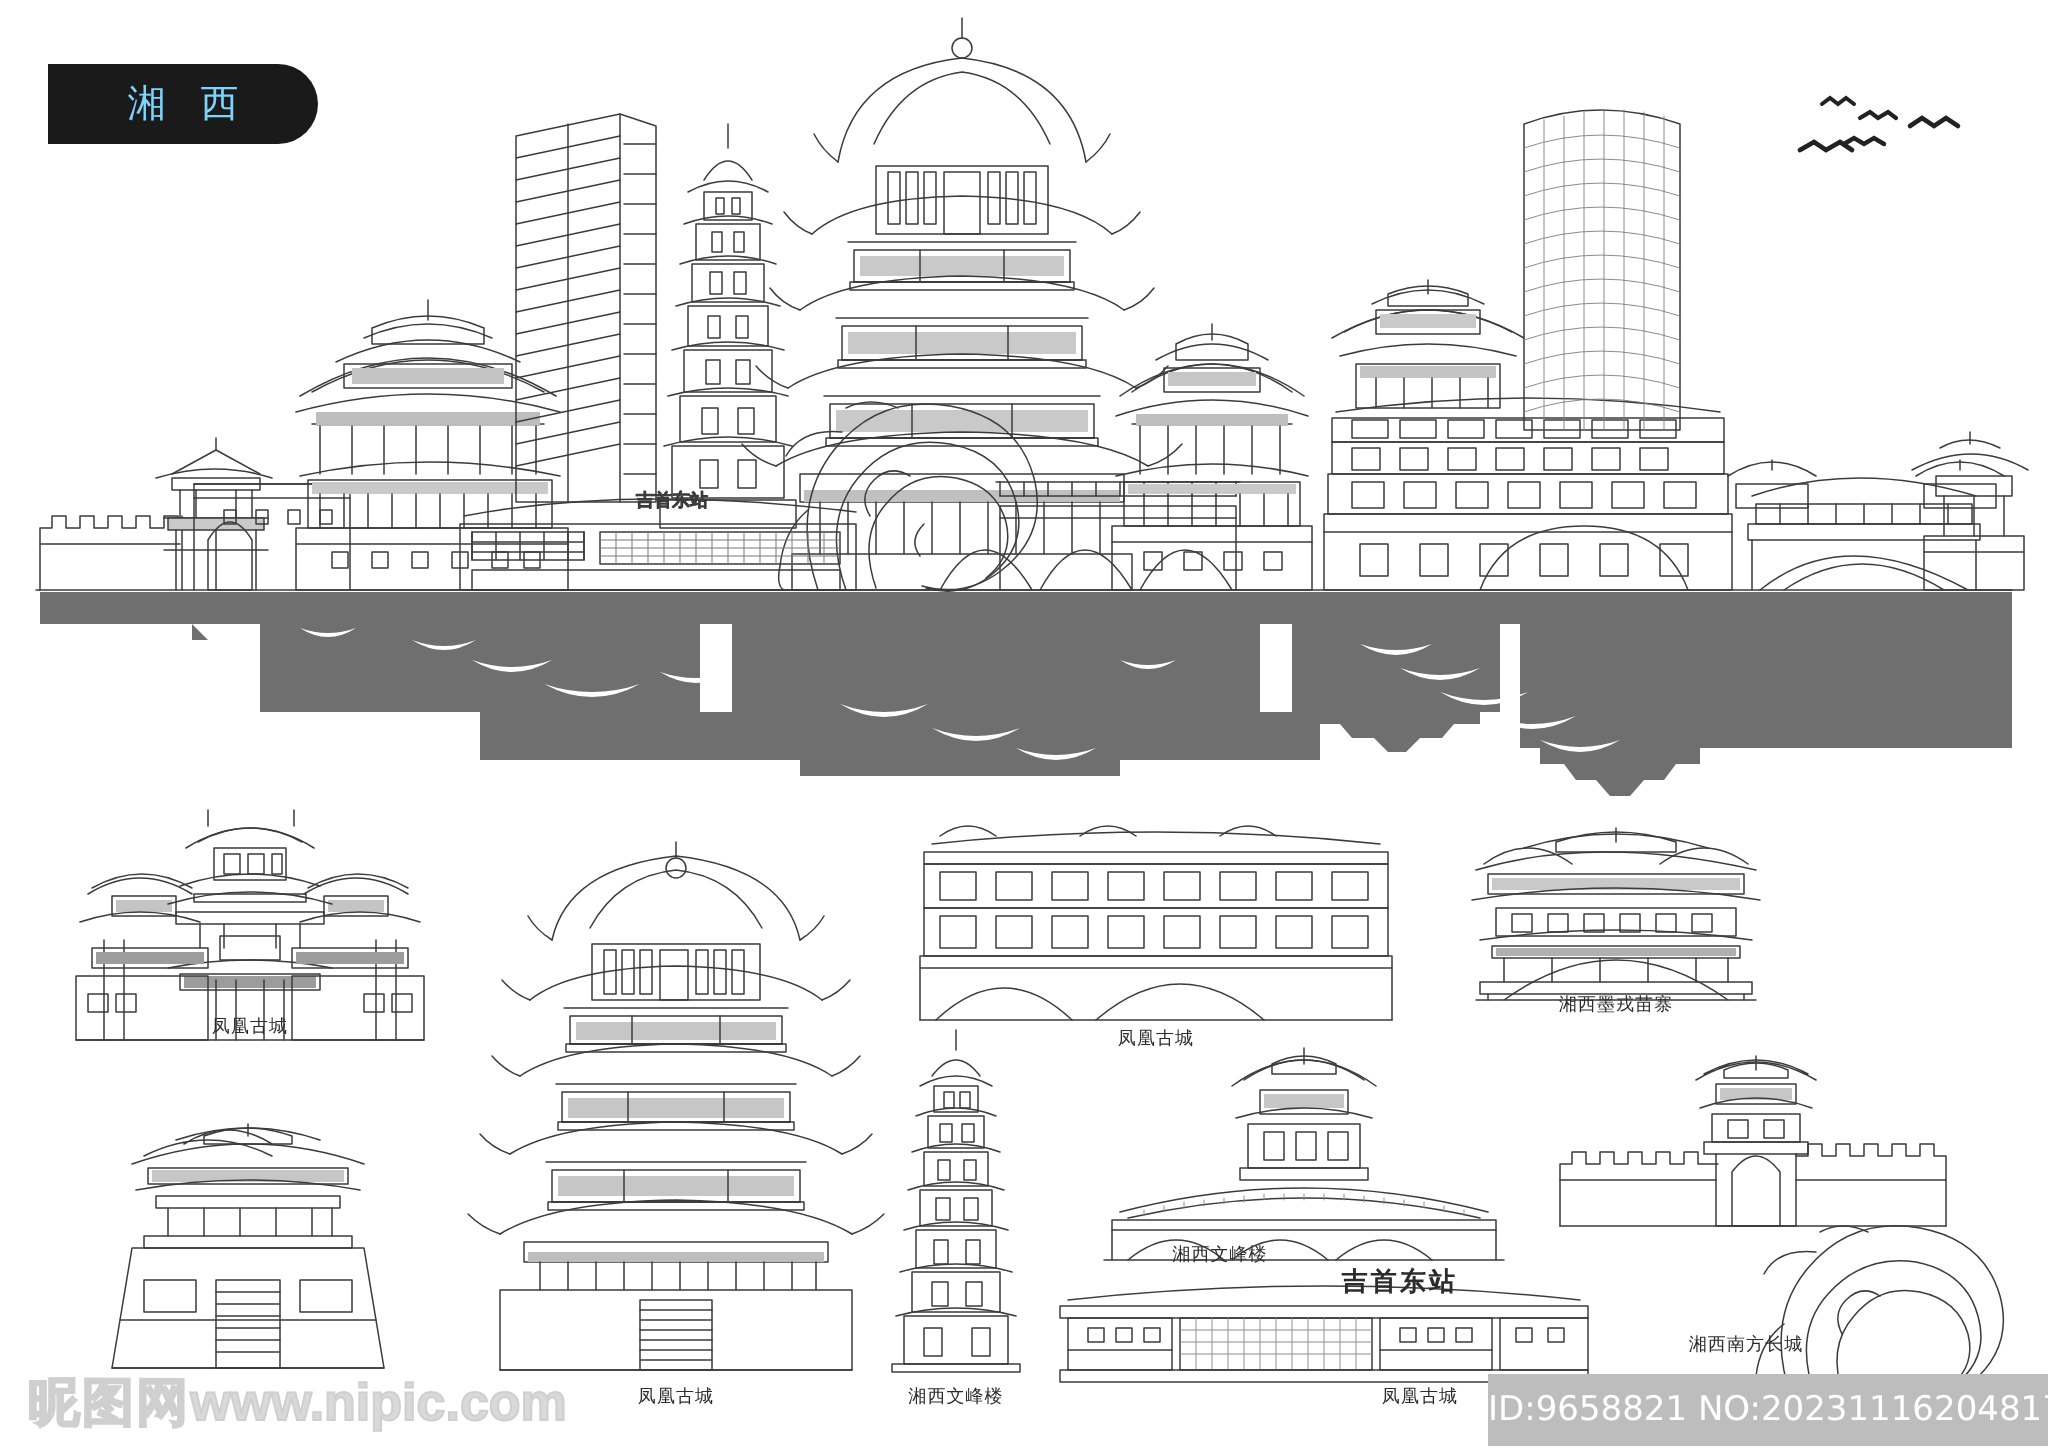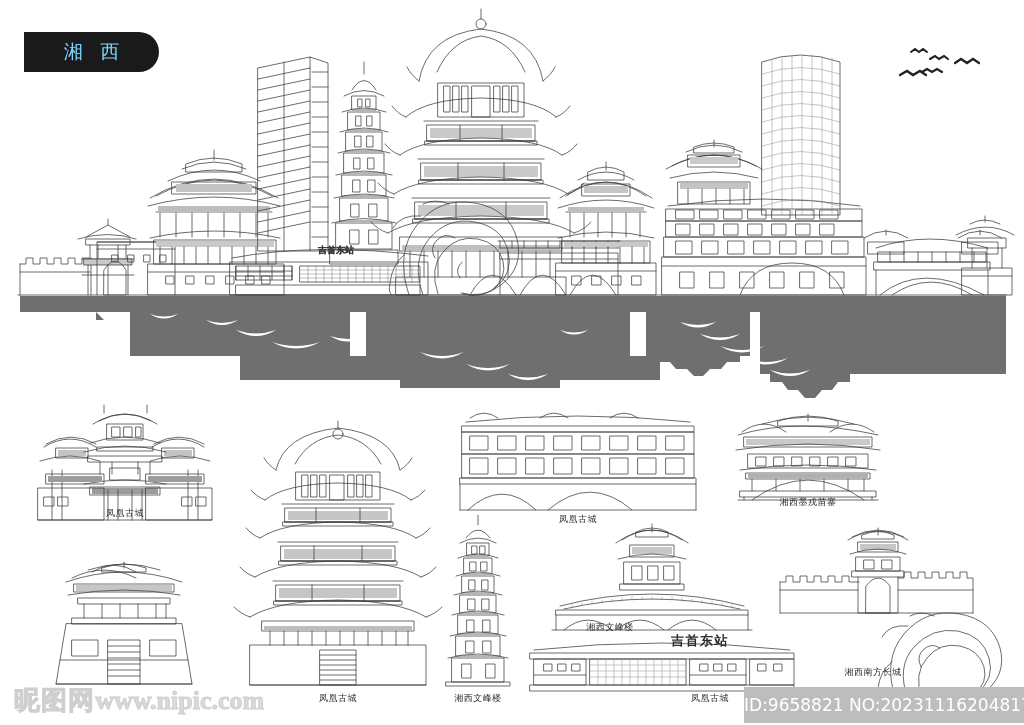--- a/index.html
+++ b/index.html
@@ -28,21 +28,21 @@
     position:absolute;color:#2c2c2c;font-size:9px;letter-spacing:.06em;
     font-family:"DejaVu Sans","Liberation Sans",sans-serif;white-space:nowrap;
     transform:translateX(-50%);
   }
   .cap.big{font-size:13px;font-weight:bold;letter-spacing:.12em;}
 
   
   #watermark{
     position:absolute;left:14px;top:686px;width:250px;height:30px;
     color:#d9d9d9;font-size:26px;font-weight:bold;line-height:30px;
-    font-family:Liberation Serif, serif;
+    font-family:Liberation Sans, sans-serif;
     -webkit-text-stroke:1px #cfcfcf;white-space:nowrap;text-align:center;
   }
   #watermark .cn{letter-spacing:.04em;}
   #id-tag{
     position:absolute;left:744px;top:687px;width:280px;height:36px;
     background:#bdbdbd;color:#ffffff;font-size:17px;line-height:36px;
     text-align:center;white-space:nowrap;
     font-family:"DejaVu Sans","Liberation Sans",sans-serif;
   }
 </style>

